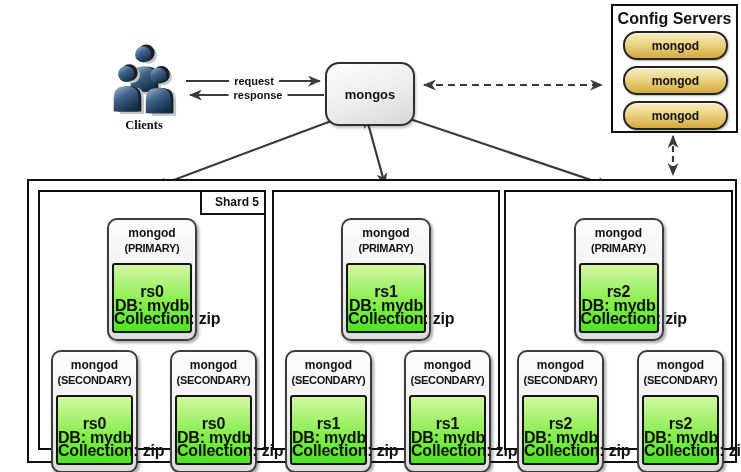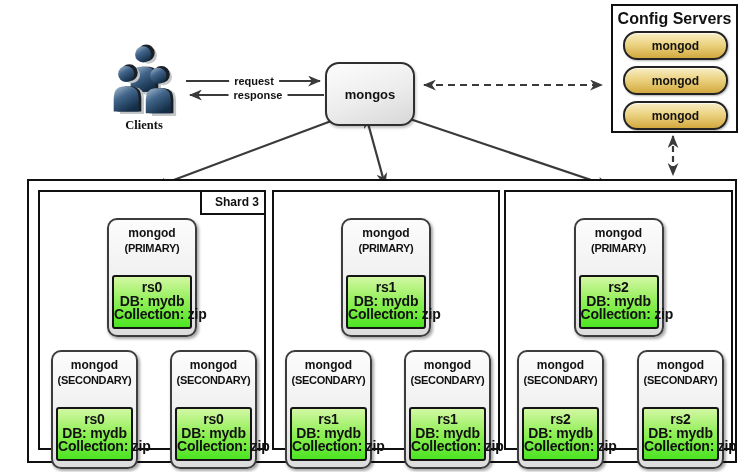--- a/index.html
+++ b/index.html
@@ -37,23 +37,23 @@
   .shard.s0{left:9px}.shard.s1{left:243px}.shard.s2{left:475px;width:229px;}
   .shard-title{position:absolute;top:0;right:0;width:64px;height:23px;box-sizing:border-box;
                border-left:2px solid #101010;border-bottom:2px solid #101010;
                text-align:right;padding-right:5px;font-size:12px;font-weight:bold;line-height:21px;}
   
   .node{position:absolute;box-sizing:border-box;border:2.5px solid #3c3c3c;border-radius:10px;
         background:linear-gradient(180deg,#fcfcfc 0%,#efefef 55%,#dcdcdc 100%);
         text-align:center;padding:6px 0 6px;box-shadow:1.5px 2px 3px rgba(0,0,0,0.35);}
   .node .n-name{font-size:12px;font-weight:bold;line-height:15px;}
   .node .n-role{font-size:11px;font-weight:bold;line-height:14px;letter-spacing:-0.3px;}
-  .gbox{margin:20px 3px 0 3px;border:2px solid #141414;border-radius:3px;
+  .gbox{margin:8px 3px 0 3px;border:2px solid #141414;border-radius:3px;
         background:linear-gradient(180deg,#d3f7a4 0%,#8fef55 50%,#4ce422 100%);
-        padding:4px 0 5px;font-size:14px;font-weight:bold;line-height:13.5px;
+        padding:20px 0 5px;font-size:16px;font-weight:bold;line-height:13.5px;
         letter-spacing:-0.2px;white-space:nowrap;}
   .node.primary{width:90px;left:50%;transform:translateX(-50%);top:26px;}
   .node.sec-l{width:87px;left:11px;top:158px;}
   .node.sec-r{width:87px;right:7px;top:158px;}
 </style>
 </head>
 <body>
 
 <div id="canvas">
 
@@ -114,21 +114,21 @@
   <div id="config">
     <div id="config-title">Config Servers</div>
     <div class="pill p0">mongod</div>
     <div class="pill p1">mongod</div>
     <div class="pill p2">mongod</div>
   </div>
 
   <div id="shards-outer">
 
     <div class="shard s0">
-      <div class="shard-title">Shard 3</div>
+      <div class="shard-title">Shard 5</div>
       <div class="node primary">
         <div class="n-name">mongod</div>
         <div class="n-role">(PRIMARY)</div>
         <div class="gbox">
           <div>rs0</div>
           <div>DB: mydb</div>
           <div>Collection: zip</div>
         </div>
       </div>
       <div class="node sec-l">

